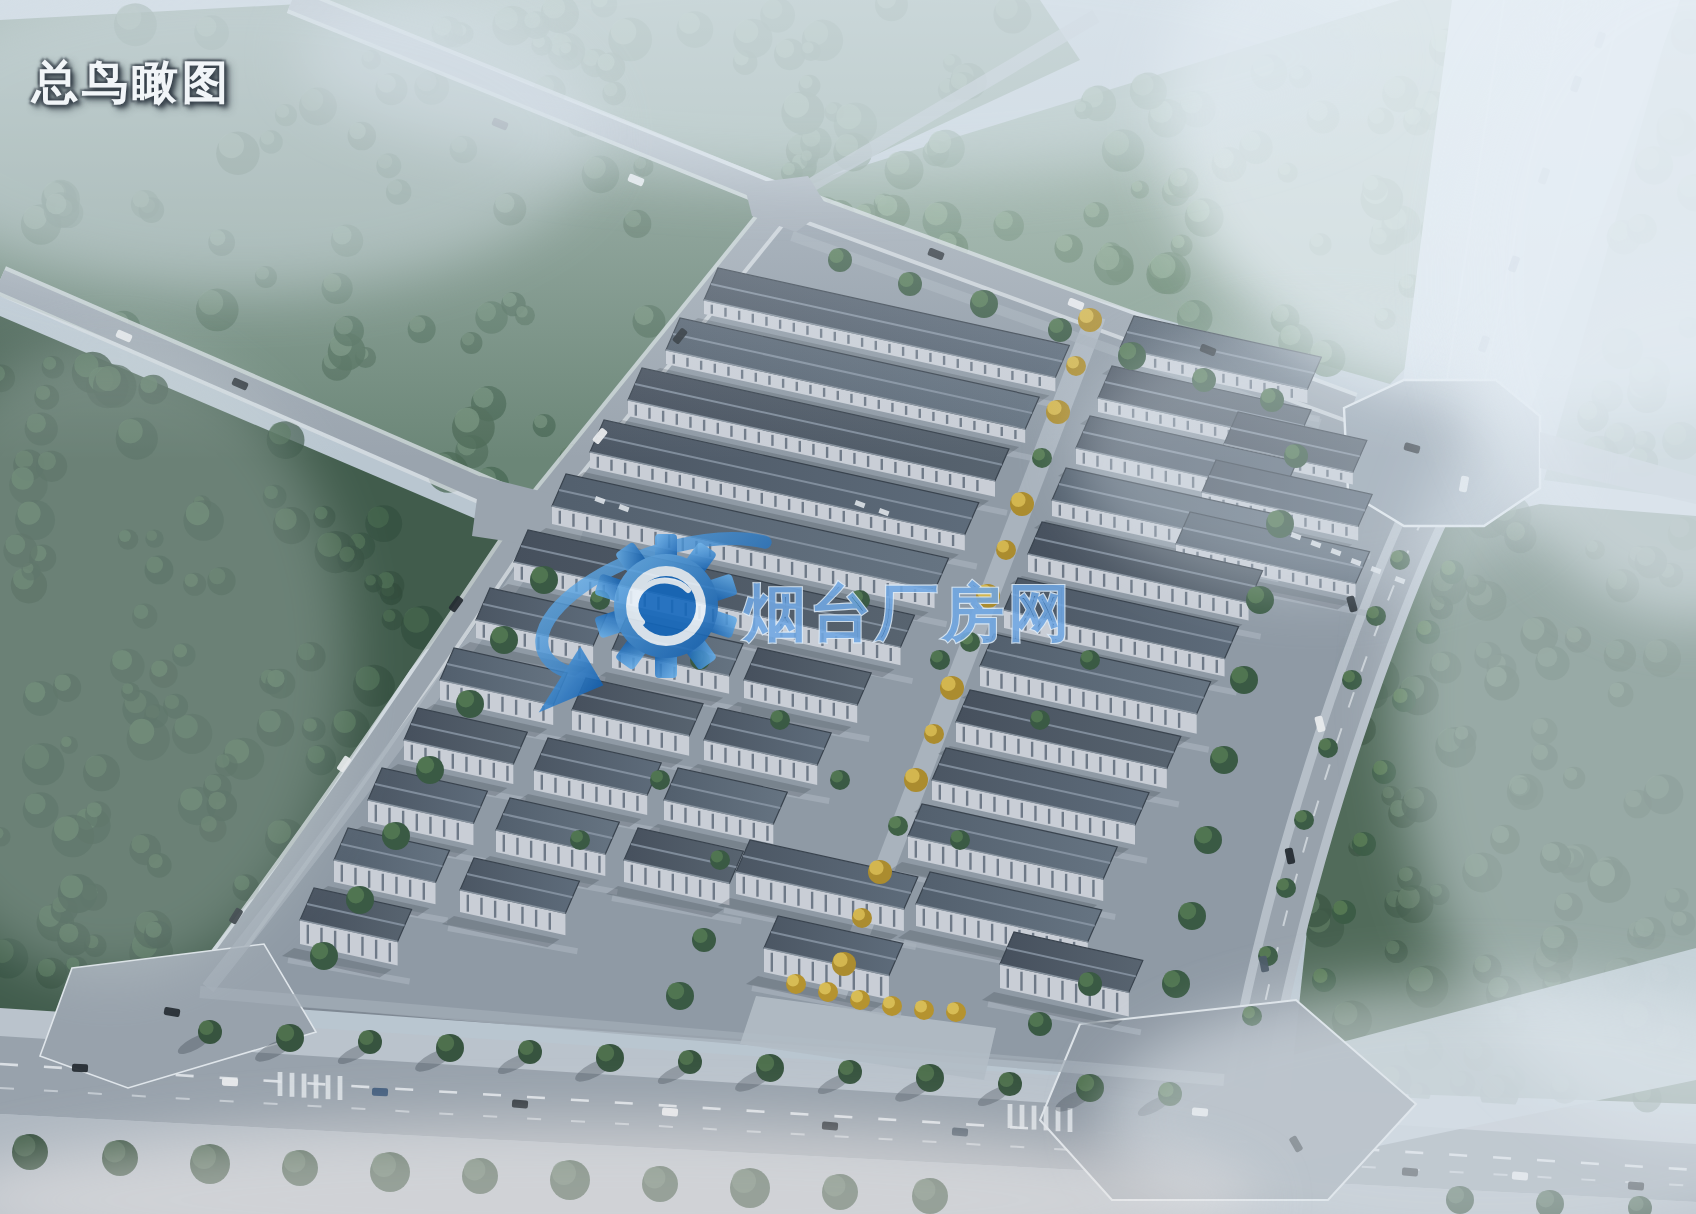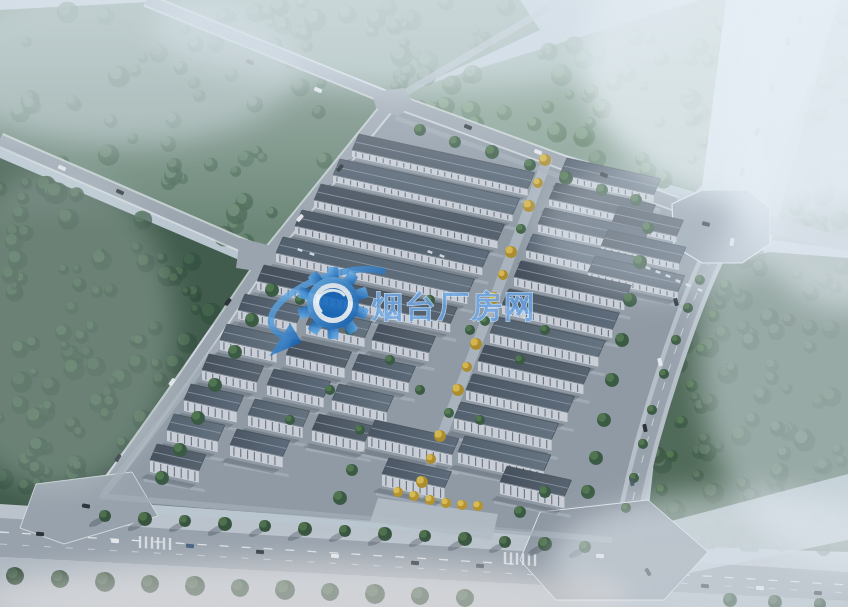--- a/index.html
+++ b/index.html
@@ -1989,13 +1989,14 @@
           <rect x="327.5" y="267" width="11" height="14" rx="2" fill="url(#logoGrad)" transform="rotate(324 333 303)"></rect>
           <circle cx="333" cy="303" r="26" fill="url(#logoGrad)"></circle>
           <circle cx="333" cy="303" r="20" fill="#e9f2fa"></circle>
           <circle cx="333" cy="303" r="15" fill="#1267bd"></circle>
           <path d="M321,311 A14,12 0 0 1 344,295" stroke="#eaf3fb" stroke-width="3" fill="none" stroke-linecap="round"></path>
         </g>
       <text class="wm-text" x="372" y="317">烟台厂房网</text>
     </g>
   </svg>
 
+  <div class="view-title">总鸟瞰图</div>
 </div>
 
 </body></html>

